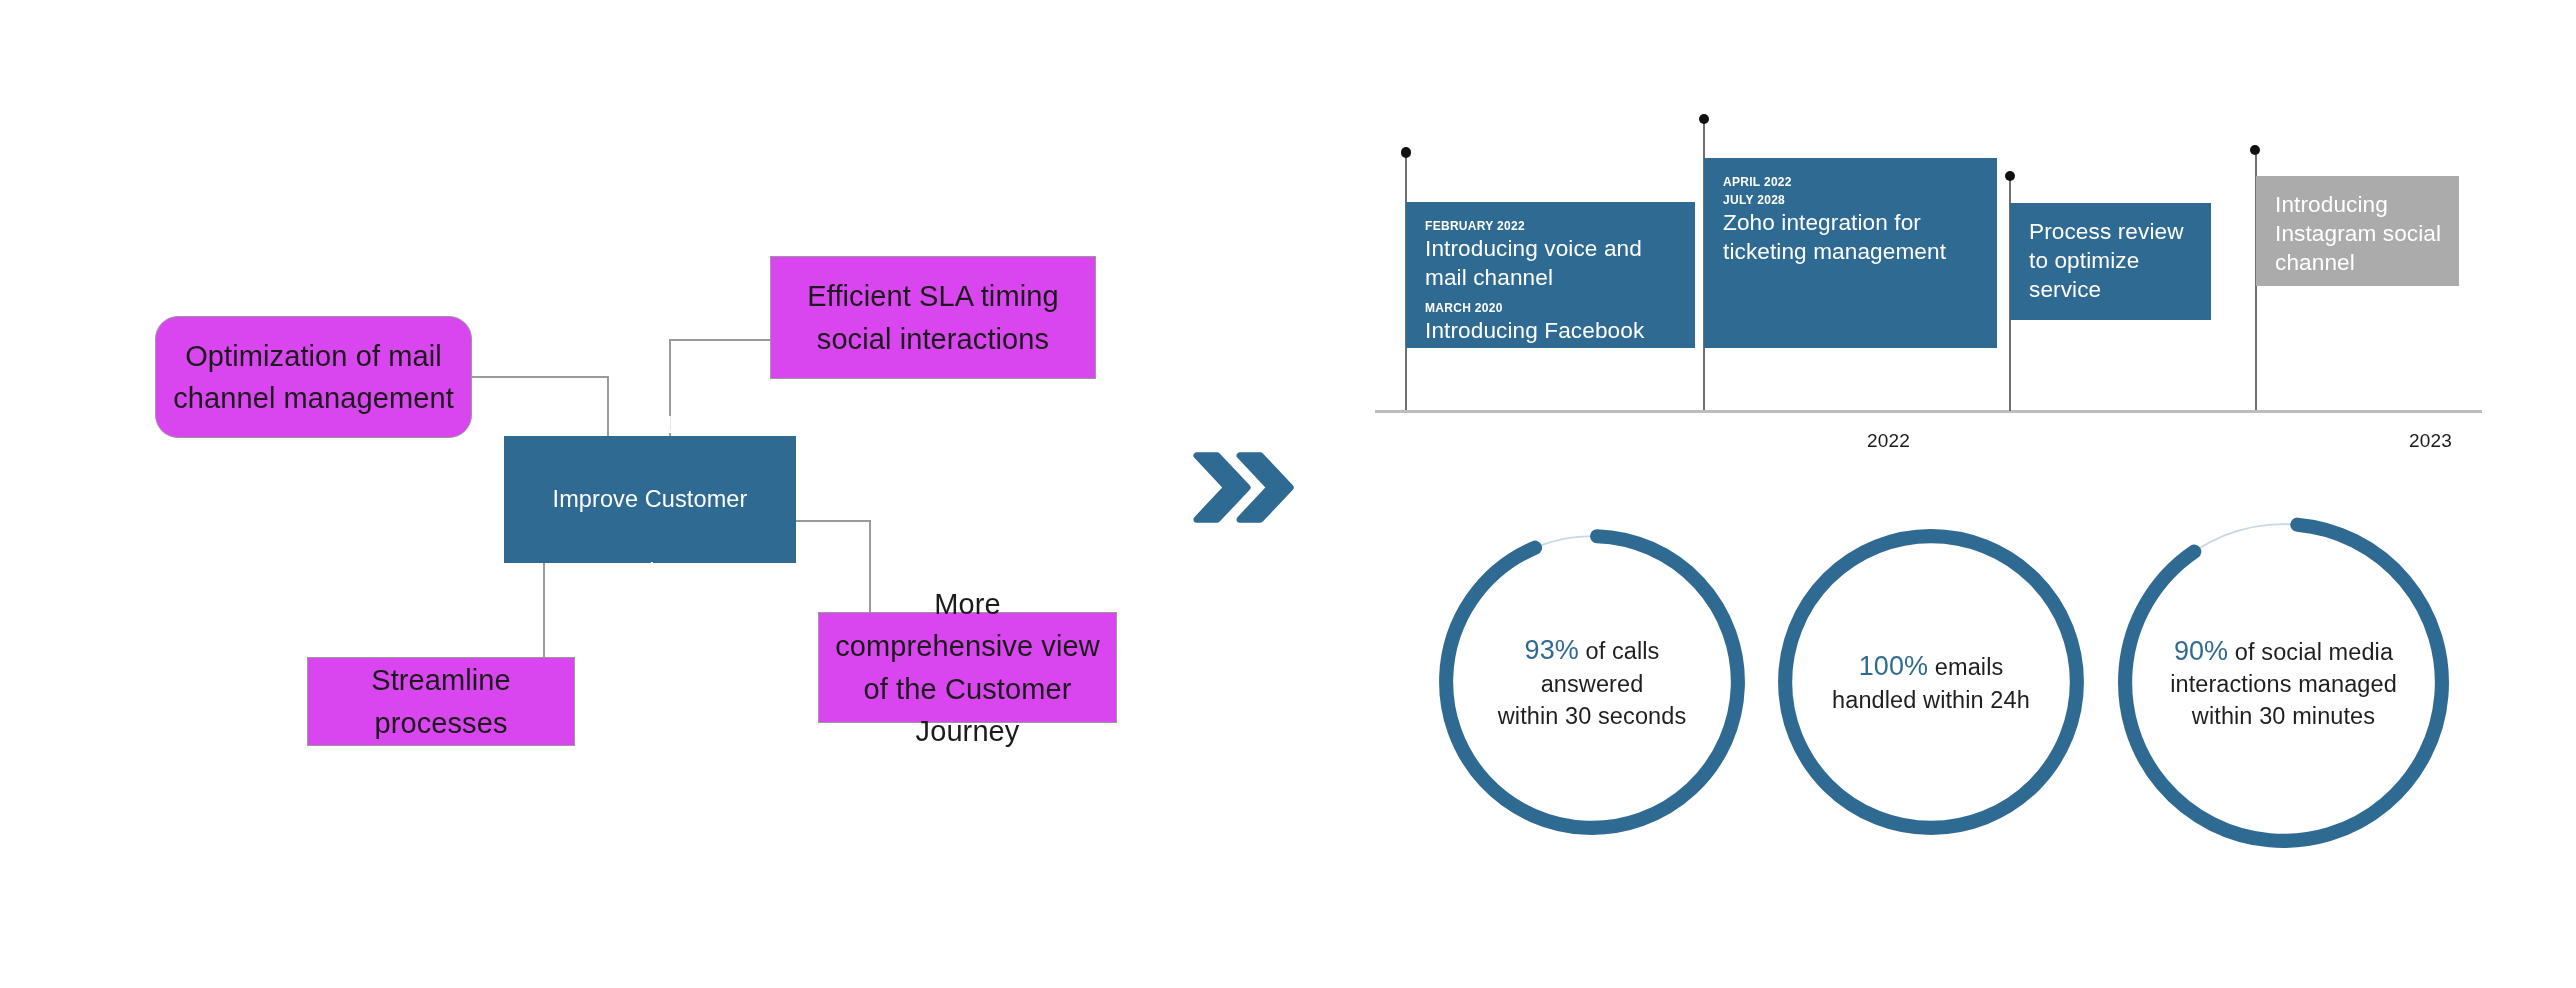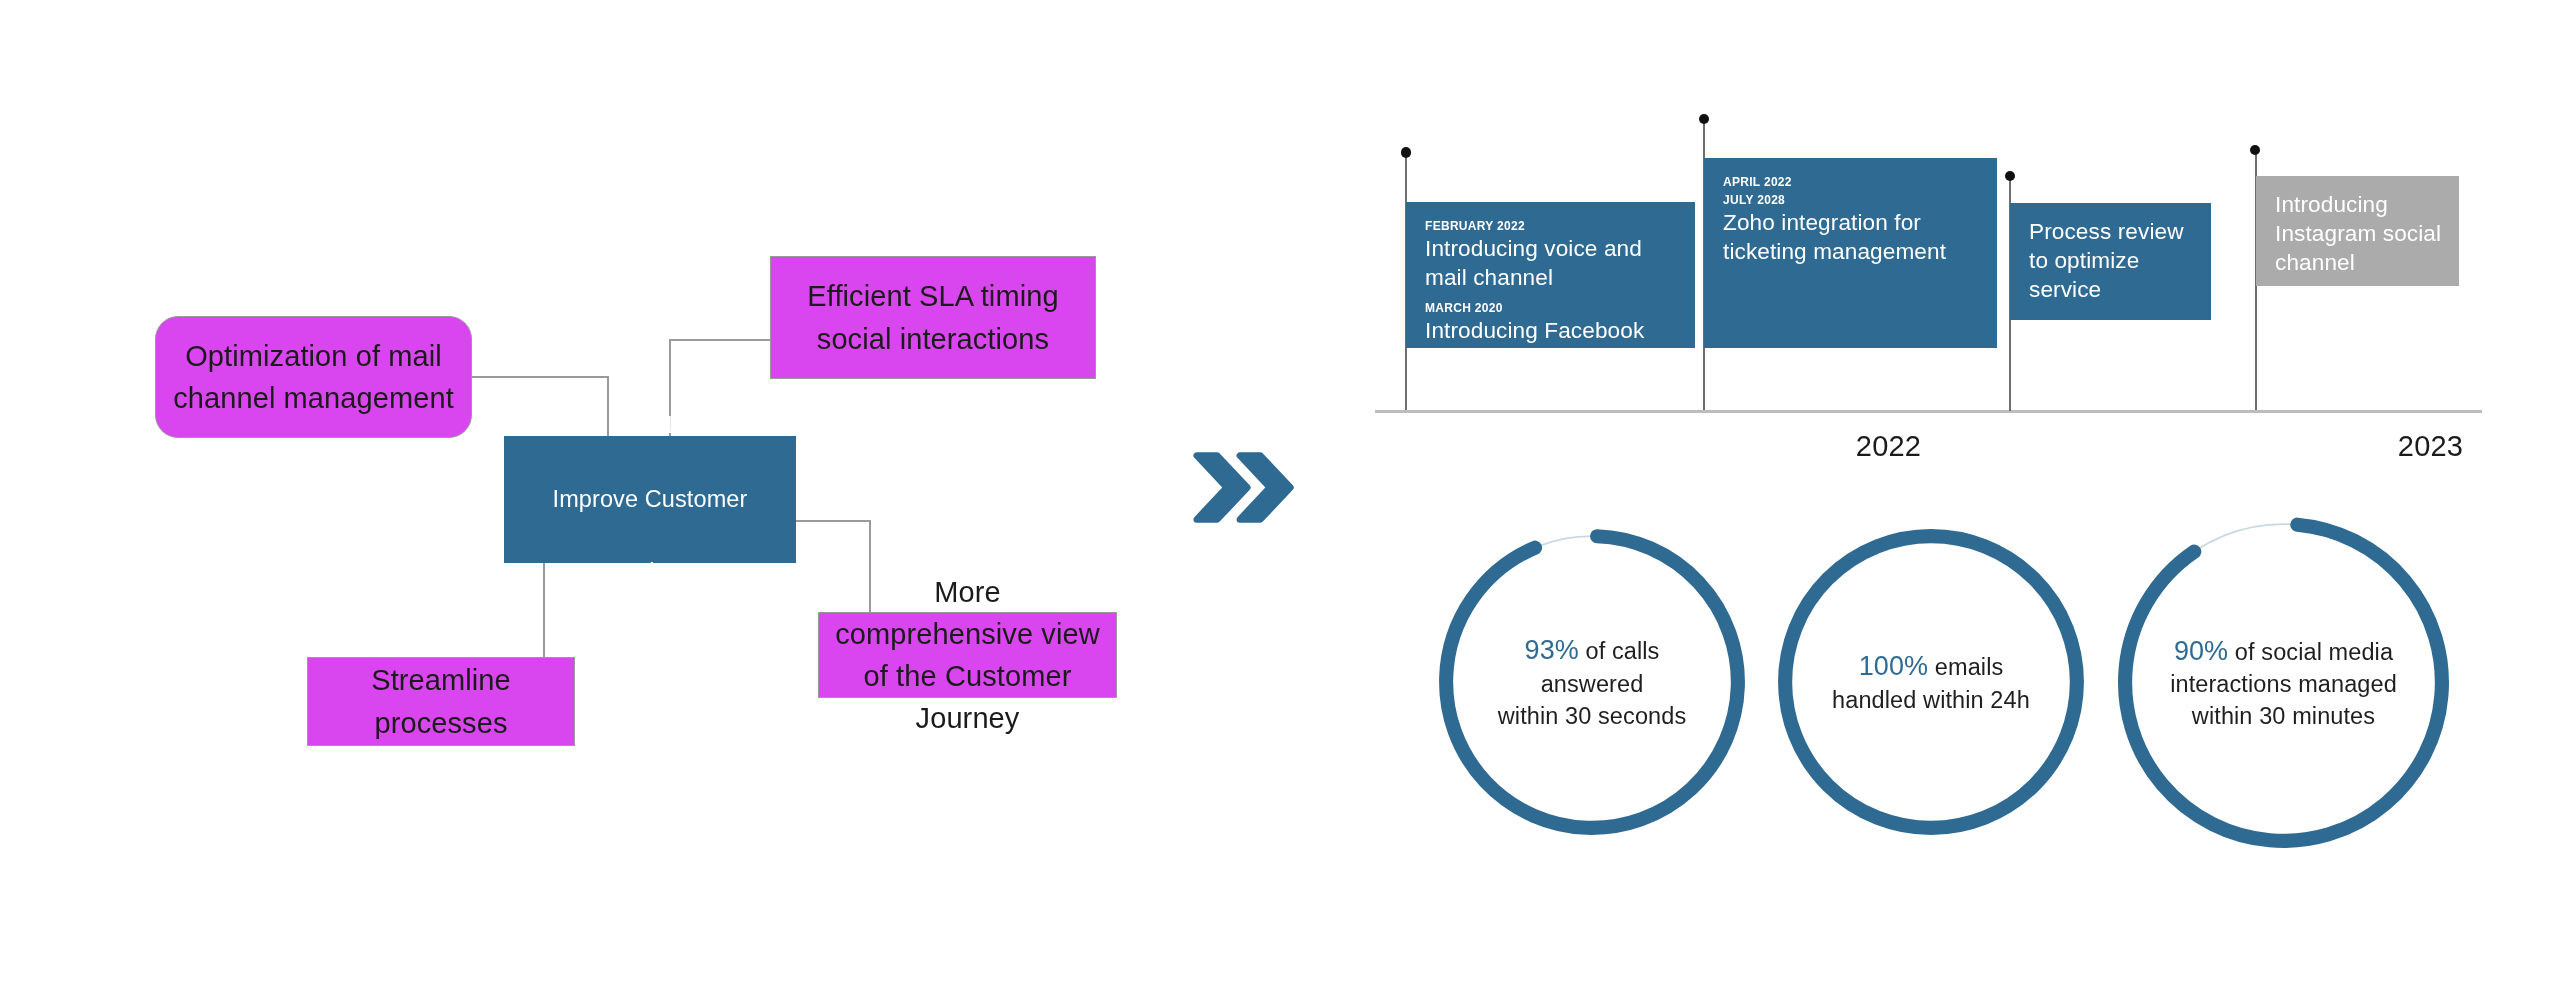--- a/index.html
+++ b/index.html
@@ -96,21 +96,21 @@
   }
   .tl-text {
     font-size: 22.6px;
     line-height: 1.28;
     margin: 0 0 5.7px 0;
     letter-spacing: 0.1px;
   }
   .tl-text:last-child { margin-bottom: 0; }
   .tl-year {
     position: absolute;
-    font-size: 29px;
+    font-size: 19px;
     color: #1b1b1b;
     letter-spacing: 0.2px;
     text-align: center;
   }
 
   
   .donut { position: absolute; }
   .donut svg { display: block; }
   .donut-label {
     position: absolute;
@@ -157,21 +157,21 @@
     <span>
       <span>Efficient SLA timing</span><br>
       <span>social interactions</span>
     </span>
   </div>
 
   <div class="node-box" style="left:307px; top:657px; width:268px; height:89px;">
     <span>Streamline processes</span>
   </div>
 
-  <div class="node-box" style="left:818px; top:612px; width:299px; height:86px;">
+  <div class="node-box" style="left:818px; top:612px; width:299px; height:111px;">
     <span>
       <span>More comprehensive view</span><br>
       <span>of the Customer Journey</span>
     </span>
   </div>
 
   <div class="goal-box" style="left:504px; top:436px; width:292px; height:127px;">
     <div class="goal-title">GOAL:</div>
     <div>Improve Customer</div>
     <div>Experience.</div>

